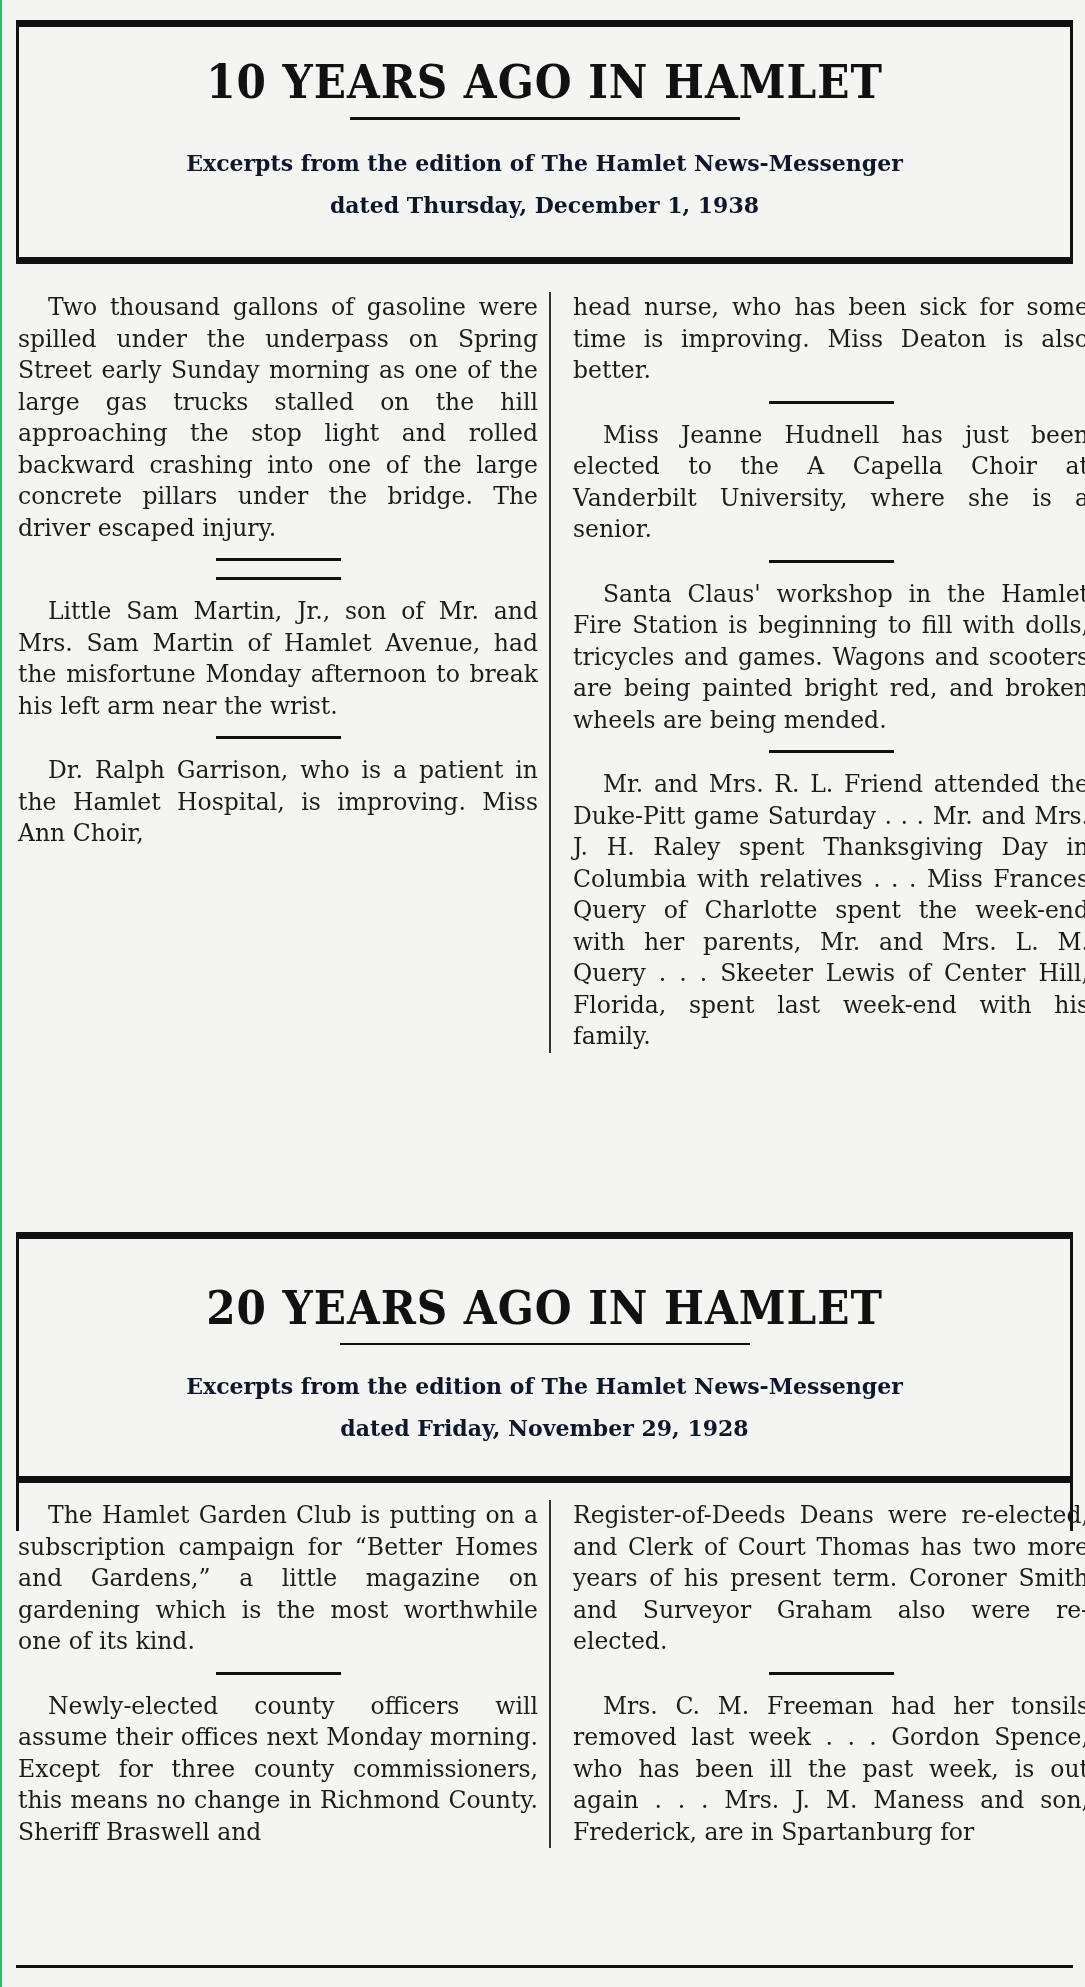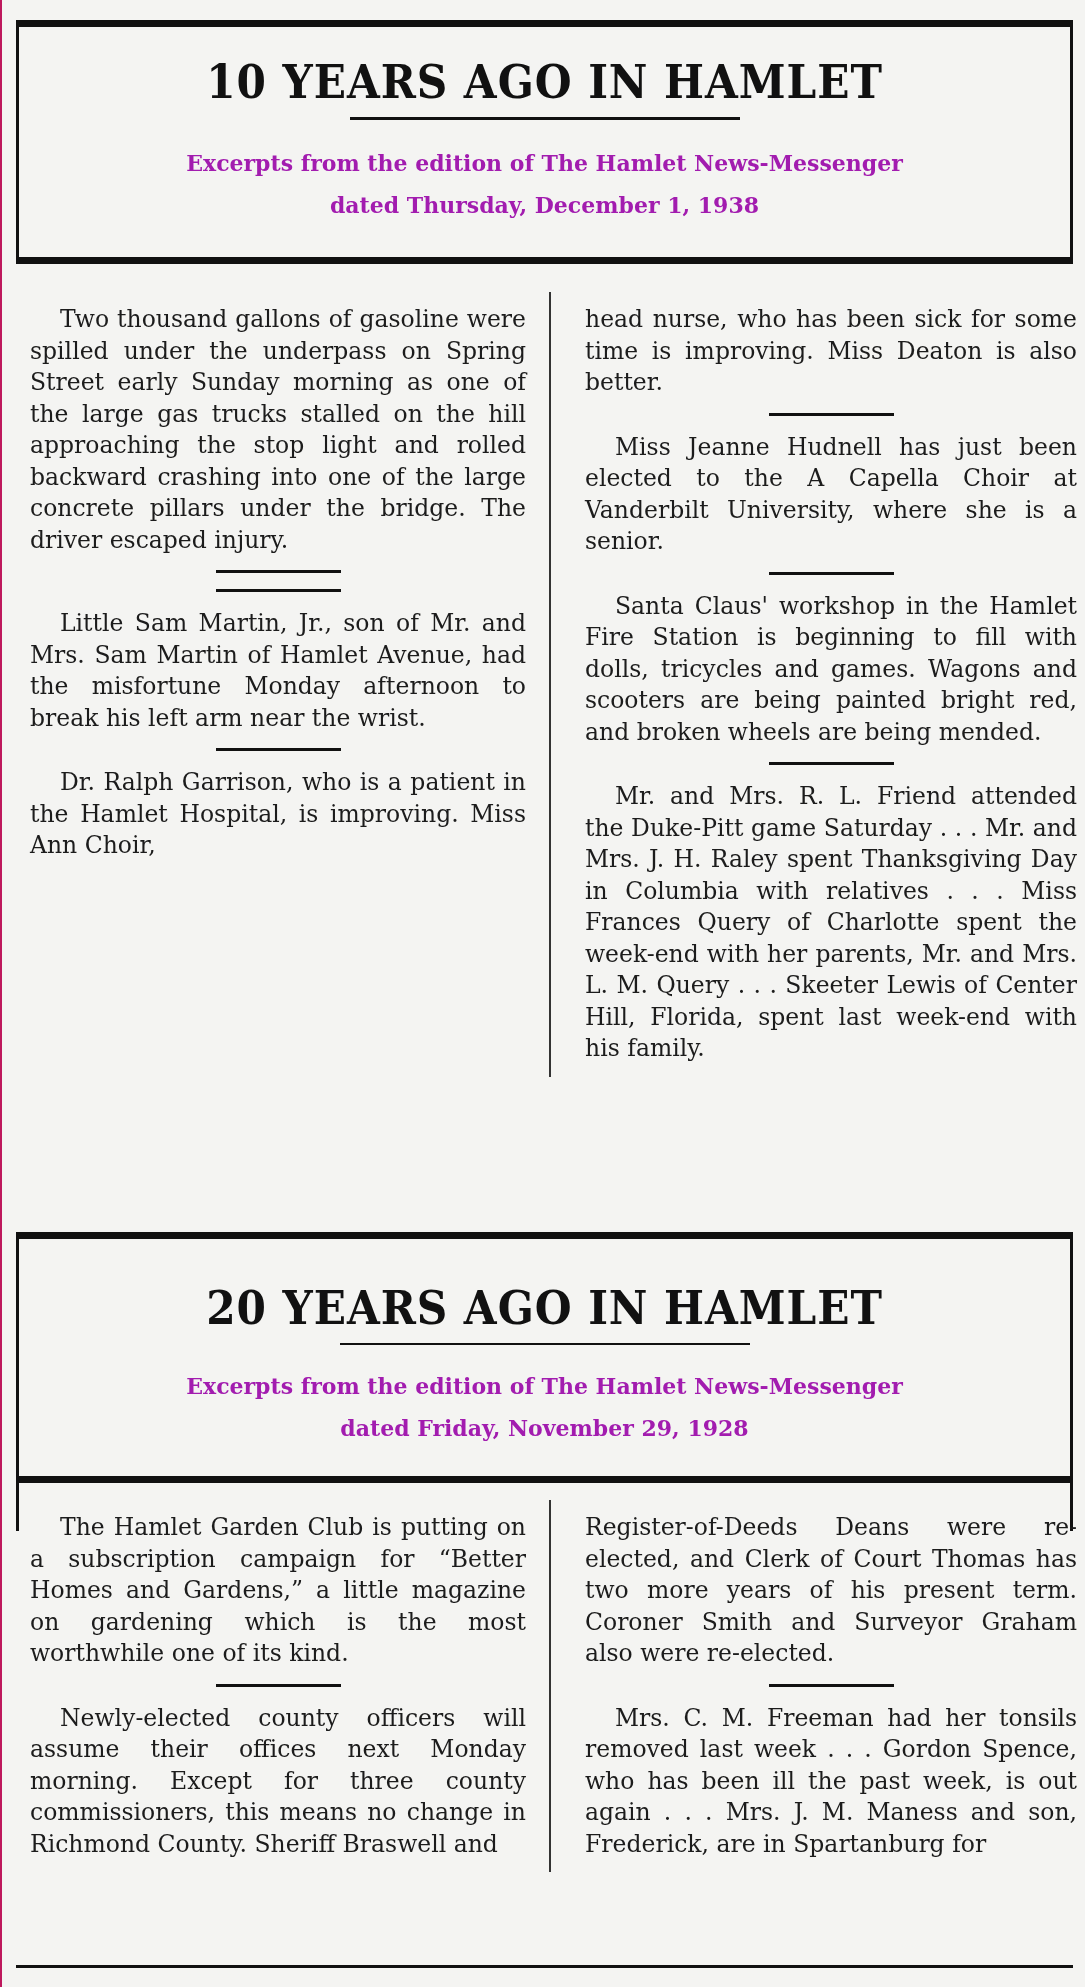--- a/index.html
+++ b/index.html
@@ -5,54 +5,54 @@
   html, body { margin: 0; padding: 0; }
   body {
     width: 1085px; height: 1987px; overflow: hidden;
     background: #f4f4f2;
     font-family: "DejaVu Serif", "Liberation Serif", serif;
     color: #1a1a1a;
     position: relative;
   }
   .page {
     position: absolute; left: 0; top: 0; width: 1085px; height: 1987px;
-    border-left: 2px solid #be185d;
+    border-left: 2px solid #22c55e;
     box-sizing: border-box;
   }
   .rule-thick { position: absolute; left: 14px; right: 12px; height: 7px; background: #111; }
   .header-box {
     position: absolute; left: 14px; right: 12px;
     border-left: 3px solid #111; border-right: 3px solid #111;
     text-align: center;
   }
   .header-title {
     font-family: "DejaVu Serif", serif;
     font-weight: bold;
     font-size: 46px;
     letter-spacing: 1px;
     margin: 0;
     color: #111;
     transform: scaleX(0.92);
   }
   .header-divider { width: 390px; height: 3px; background: #111; margin: 8px auto 0; }
   .header-sub {
     font-family: "DejaVu Serif", serif; font-weight: bold; font-size: 22px;
-    line-height: 42px; color: #a21caf;
+    line-height: 42px; color: #0f172a;
   }
   .cols { position: absolute; left: 14px; right: 12px; }
   .col {
     position: absolute; top: 0; width: 520px;
     font-family: "DejaVu Serif", serif;
     font-size: 23.5px; line-height: 31.5px;
     text-align: justify;
     color: #1c1c1c;
   }
   .col-left { left: 2px; }
   .col-right { left: 533px; border-left: 2px solid #333; padding-left: 22px; width: 516px; }
-  .para { text-indent: 30px; margin: 12px; }
+  .para { text-indent: 30px; margin: 0; }
   .para.cont { text-indent: 0; }
   .sep { width: 125px; height: 3px; background: #111; margin: 14px auto 16px; }
   .rule-thin { position: absolute; left: 14px; right: 12px; height: 3px; background: #111; }
 </style>
 </head>
 <body>
 
 <div class="page">
 
   <div class="rule-thick" style="top:20px;"></div>

